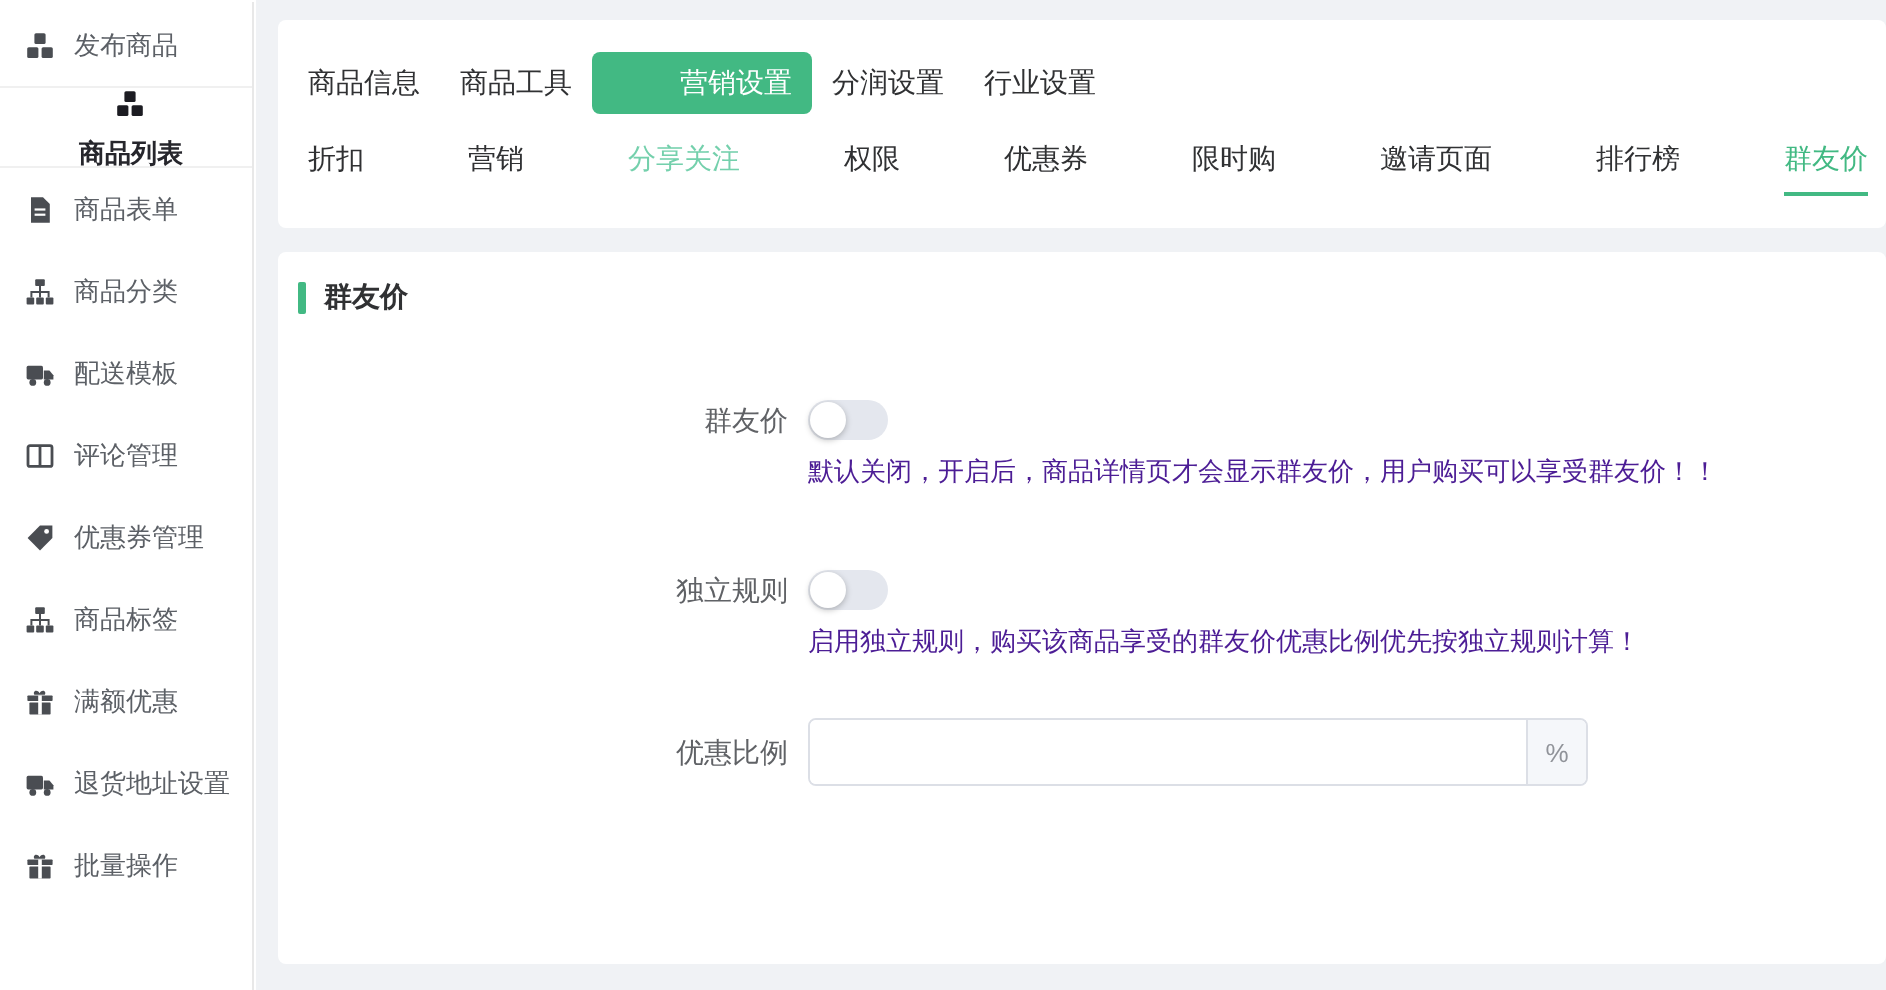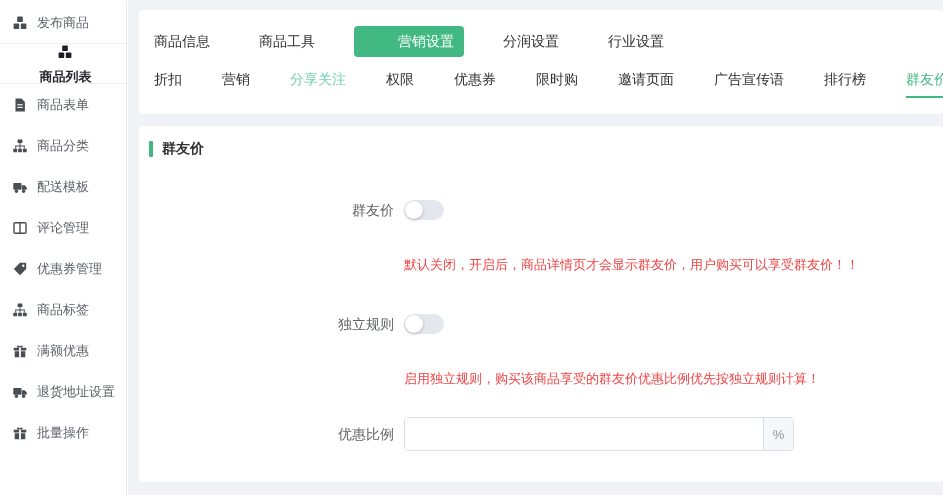--- a/index.html
+++ b/index.html
@@ -14,42 +14,42 @@
   .side-item .icon { width:15px; height:15px; flex:0 0 15px; color:#4a4d52; display:flex; align-items:center; }
   .side-item .icon svg { width:14px; height:14px; fill:currentColor; }
   .side-item.active { color:#26262c; font-weight:bold;
     border-top:1px solid #f0f0f0; border-bottom:1px solid #f0f0f0;flex-direction:column; }
   .side-item.active .icon { color:#1c1c22; }
 
   
   .main { position:absolute; left:128px; right:0; top:0; bottom:0; background:#f0f2f5; }
   .card { background:#fff; border-radius:4px; }
   .tabs-card { margin:10px 0 0 11px; padding:16px 10px 16px 5px; }
-  .main-tabs { display:flex; align-items:center; gap:29px; }
+  .main-tabs { display:flex; align-items:center; }
   .main-tab { padding:7px 10px; font-size:14px; color:#303133; border-radius:4px;
     line-height:17px; cursor:pointer; white-space:nowrap; }
   .main-tab.active { background:#42b983; color:#fff;padding-left:44px; }
-  .sub-tabs { display:flex; gap:40px; margin-top:14px; padding-left:10px; }
+  .sub-tabs { display:flex; gap:52px; margin-top:14px; padding-left:10px; }
   .sub-tab { font-size:14px; color:#303133; padding-bottom:7px; cursor:pointer;
     white-space:nowrap; border-bottom:2px solid transparent; }
   .sub-tab.highlight { color:#74d0ac; }
   .sub-tab.active { color:#42b983; border-bottom-color:#42b983; }
 
   .content-card { margin:12px 0 0 11px; height:calc(100% - 139px); padding:14px 10px; }
   .section-header { display:flex; align-items:center; gap:9px; }
   .accent-bar { width:4px; height:16px; background:#42b983; border-radius:1px; }
   .section-title { font-size:14px; font-weight:bold; color:#303133; }
 
   .form { margin-top:42px; }
   .form-item { display:flex; }
   .form-label { width:245px; flex:0 0 245px; text-align:right; font-size:14px;
     color:#606266; line-height:20px; }
   .form-control { margin-left:10px; }
   .form-item.with-input .form-label { line-height:34px; }
-  .help { margin-top:36px; font-size:13px; color:#ef4444; line-height:1.4; }
+  .help { margin-top:7px; font-size:13px; color:#4c1d95; line-height:1.4; }
   .mt-row2 { margin-top:40px; }
   .mt-row3 { margin-top:29px; }
 
   .switch { width:40px; height:20px; border-radius:10px; background:#e4e7ee;
     position:relative; cursor:pointer; }
   .switch .knob { position:absolute; left:1px; top:1px; width:18px; height:18px;
     border-radius:50%; background:#fff; box-shadow:0 1px 3px rgba(0,0,0,.25); }
 
   .input-group { display:flex; width:390px; height:34px; border:1px solid #dcdfe6;
     border-radius:4px; overflow:hidden; background:#fff; }
@@ -192,21 +192,20 @@
       <div class="main-tab">行业设置</div>
     </div>
     <div class="sub-tabs">
       <div class="sub-tab">折扣</div>
       <div class="sub-tab">营销</div>
       <div class="sub-tab highlight">分享关注</div>
       <div class="sub-tab">权限</div>
       <div class="sub-tab">优惠券</div>
       <div class="sub-tab">限时购</div>
       <div class="sub-tab">邀请页面</div>
-      <div class="sub-tab">广告宣传语</div>
       <div class="sub-tab">排行榜</div>
       <div class="sub-tab active">群友价</div>
     </div>
   </div>
 
   <div class="card content-card">
     <div class="section-header">
       <span class="accent-bar"></span>
       <span class="section-title">群友价</span>
     </div>

